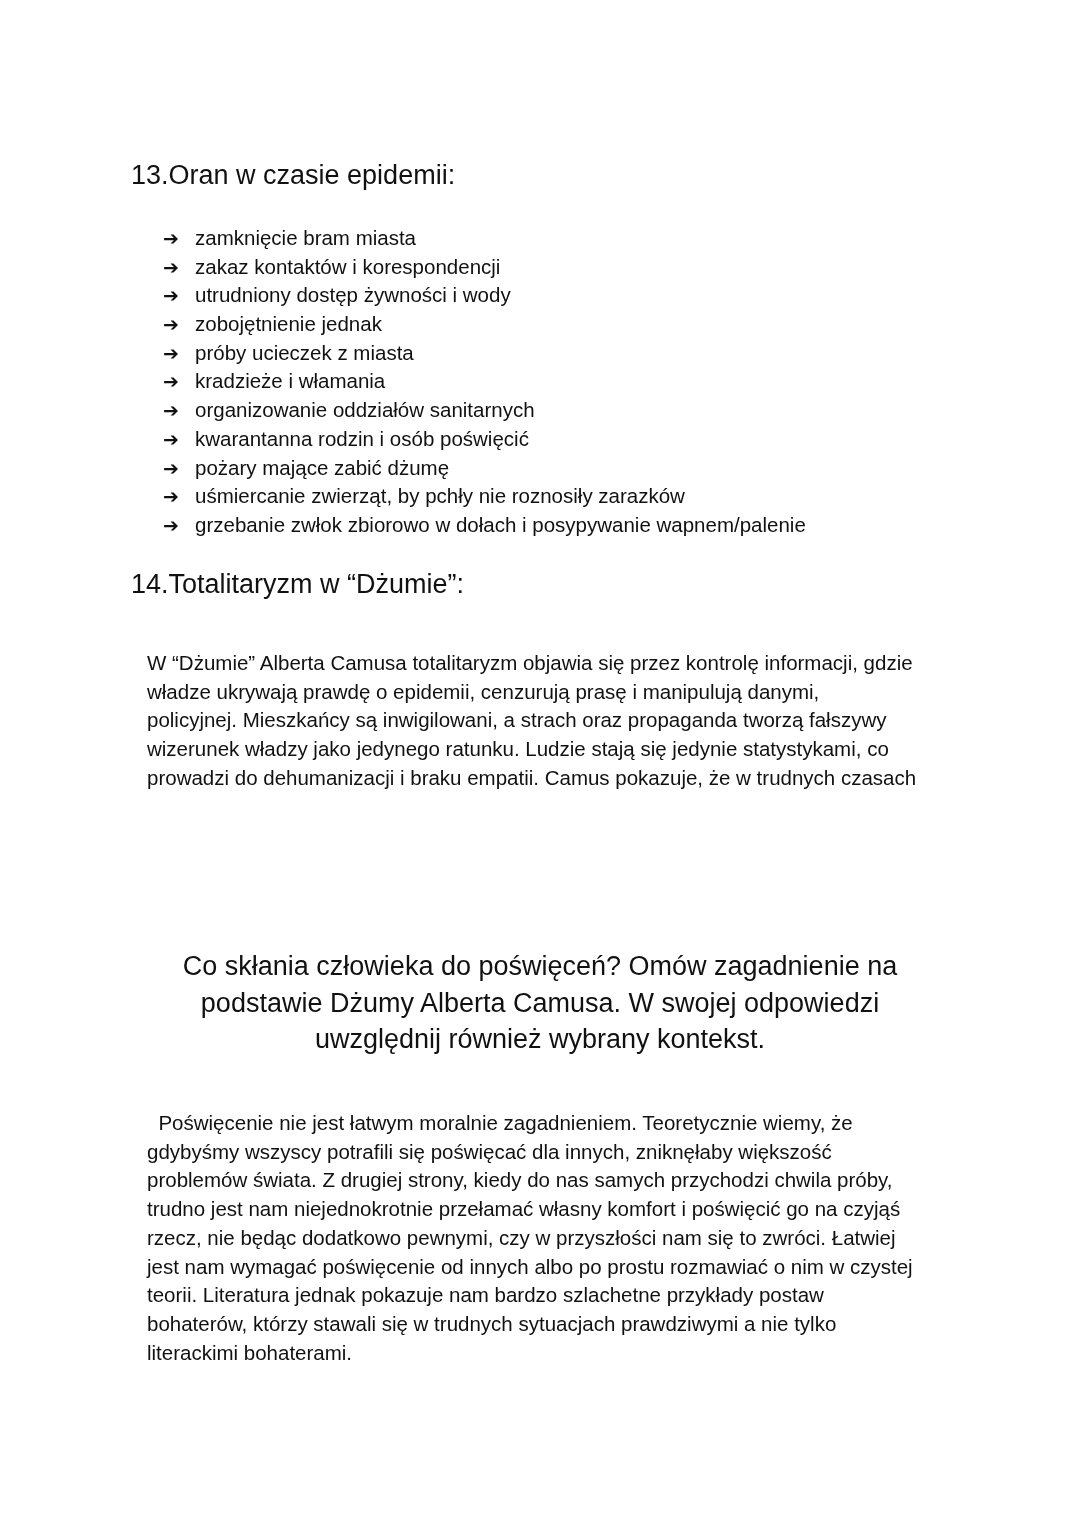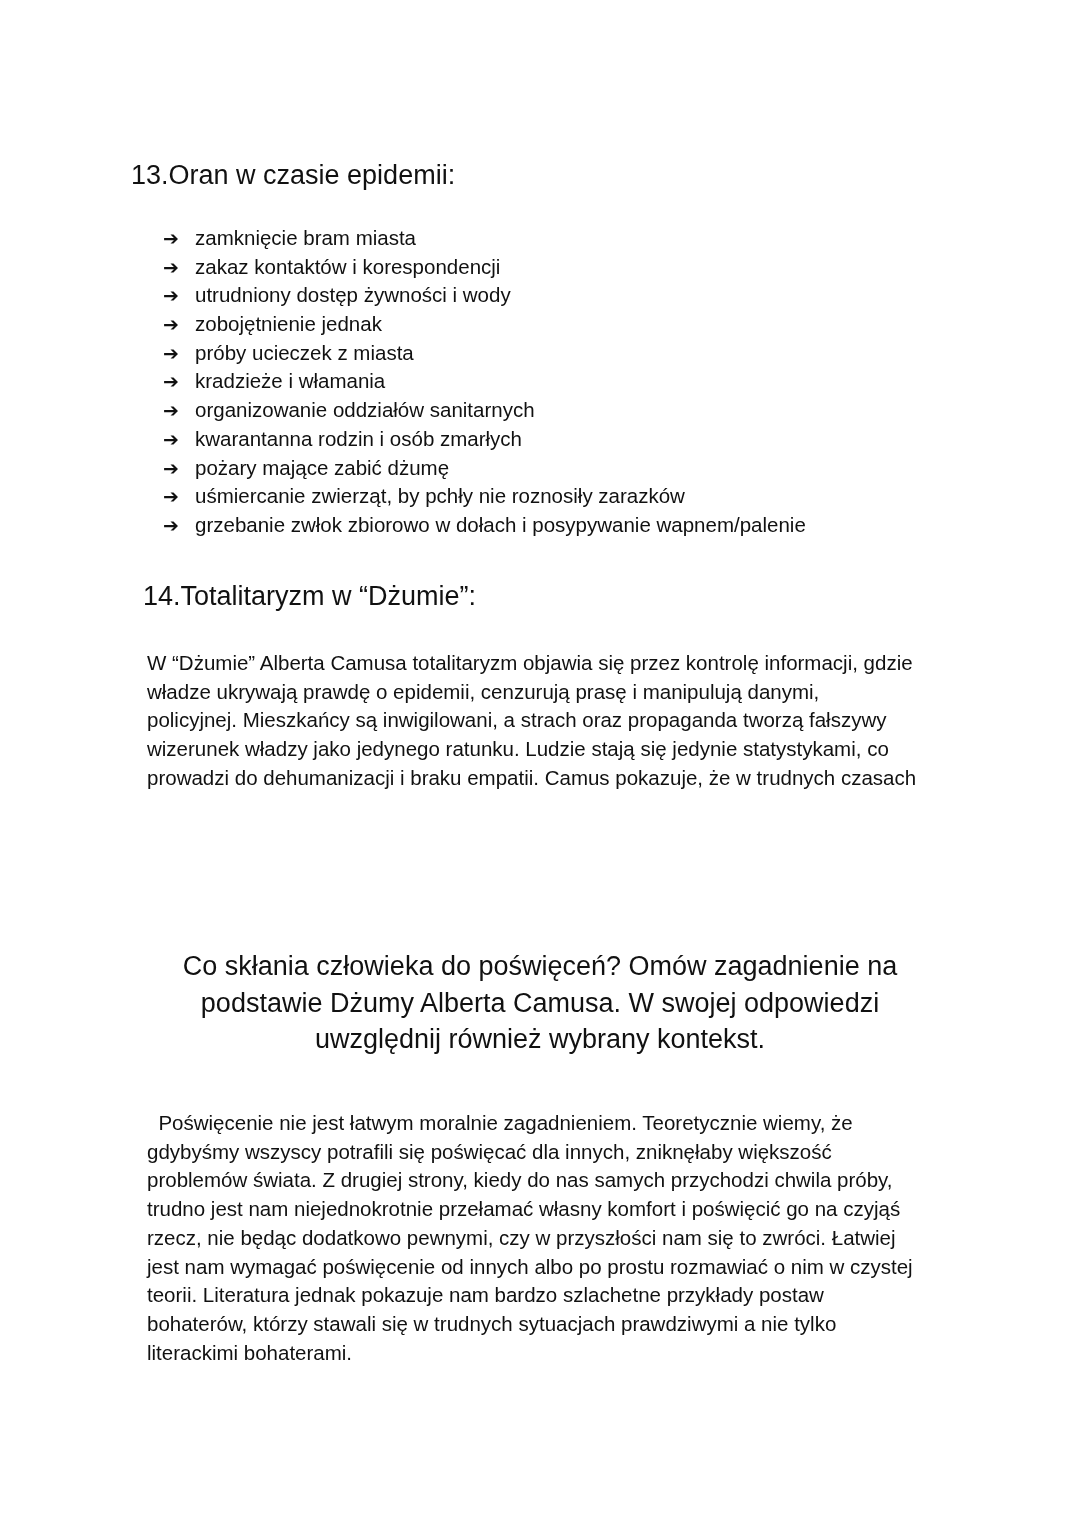--- a/index.html
+++ b/index.html
@@ -55,21 +55,21 @@
       font-size: 19px;
       font-family: "DejaVu Sans", sans-serif;
       font-weight: bold;
     }
     .h14 {
       position: absolute;
       left: 131px;
       top: 567px;
       font-size: 27px;
       line-height: 34px;
-      margin: 12px;
+      margin: 0;
       font-weight: normal;
       white-space: nowrap;
     }
     .para {
       position: absolute;
       left: 131px;
       width: 830px;
       font-size: 20.5px;
       line-height: 28.7px;
       margin: 16px;
@@ -124,21 +124,21 @@
     <li>
         <span class="arrow">➔</span>
         <span>kradzieże i włamania</span>
       </li>
     <li>
         <span class="arrow">➔</span>
         <span>organizowanie oddziałów sanitarnych</span>
       </li>
     <li>
         <span class="arrow">➔</span>
-        <span>kwarantanna rodzin i osób zmarłych</span>
+        <span>kwarantanna rodzin i osób poświęcić</span>
       </li>
     <li>
         <span class="arrow">➔</span>
         <span>pożary mające zabić dżumę</span>
       </li>
     <li>
         <span class="arrow">➔</span>
         <span>uśmiercanie zwierząt, by pchły nie roznosiły zarazków</span>
       </li>
     <li>

